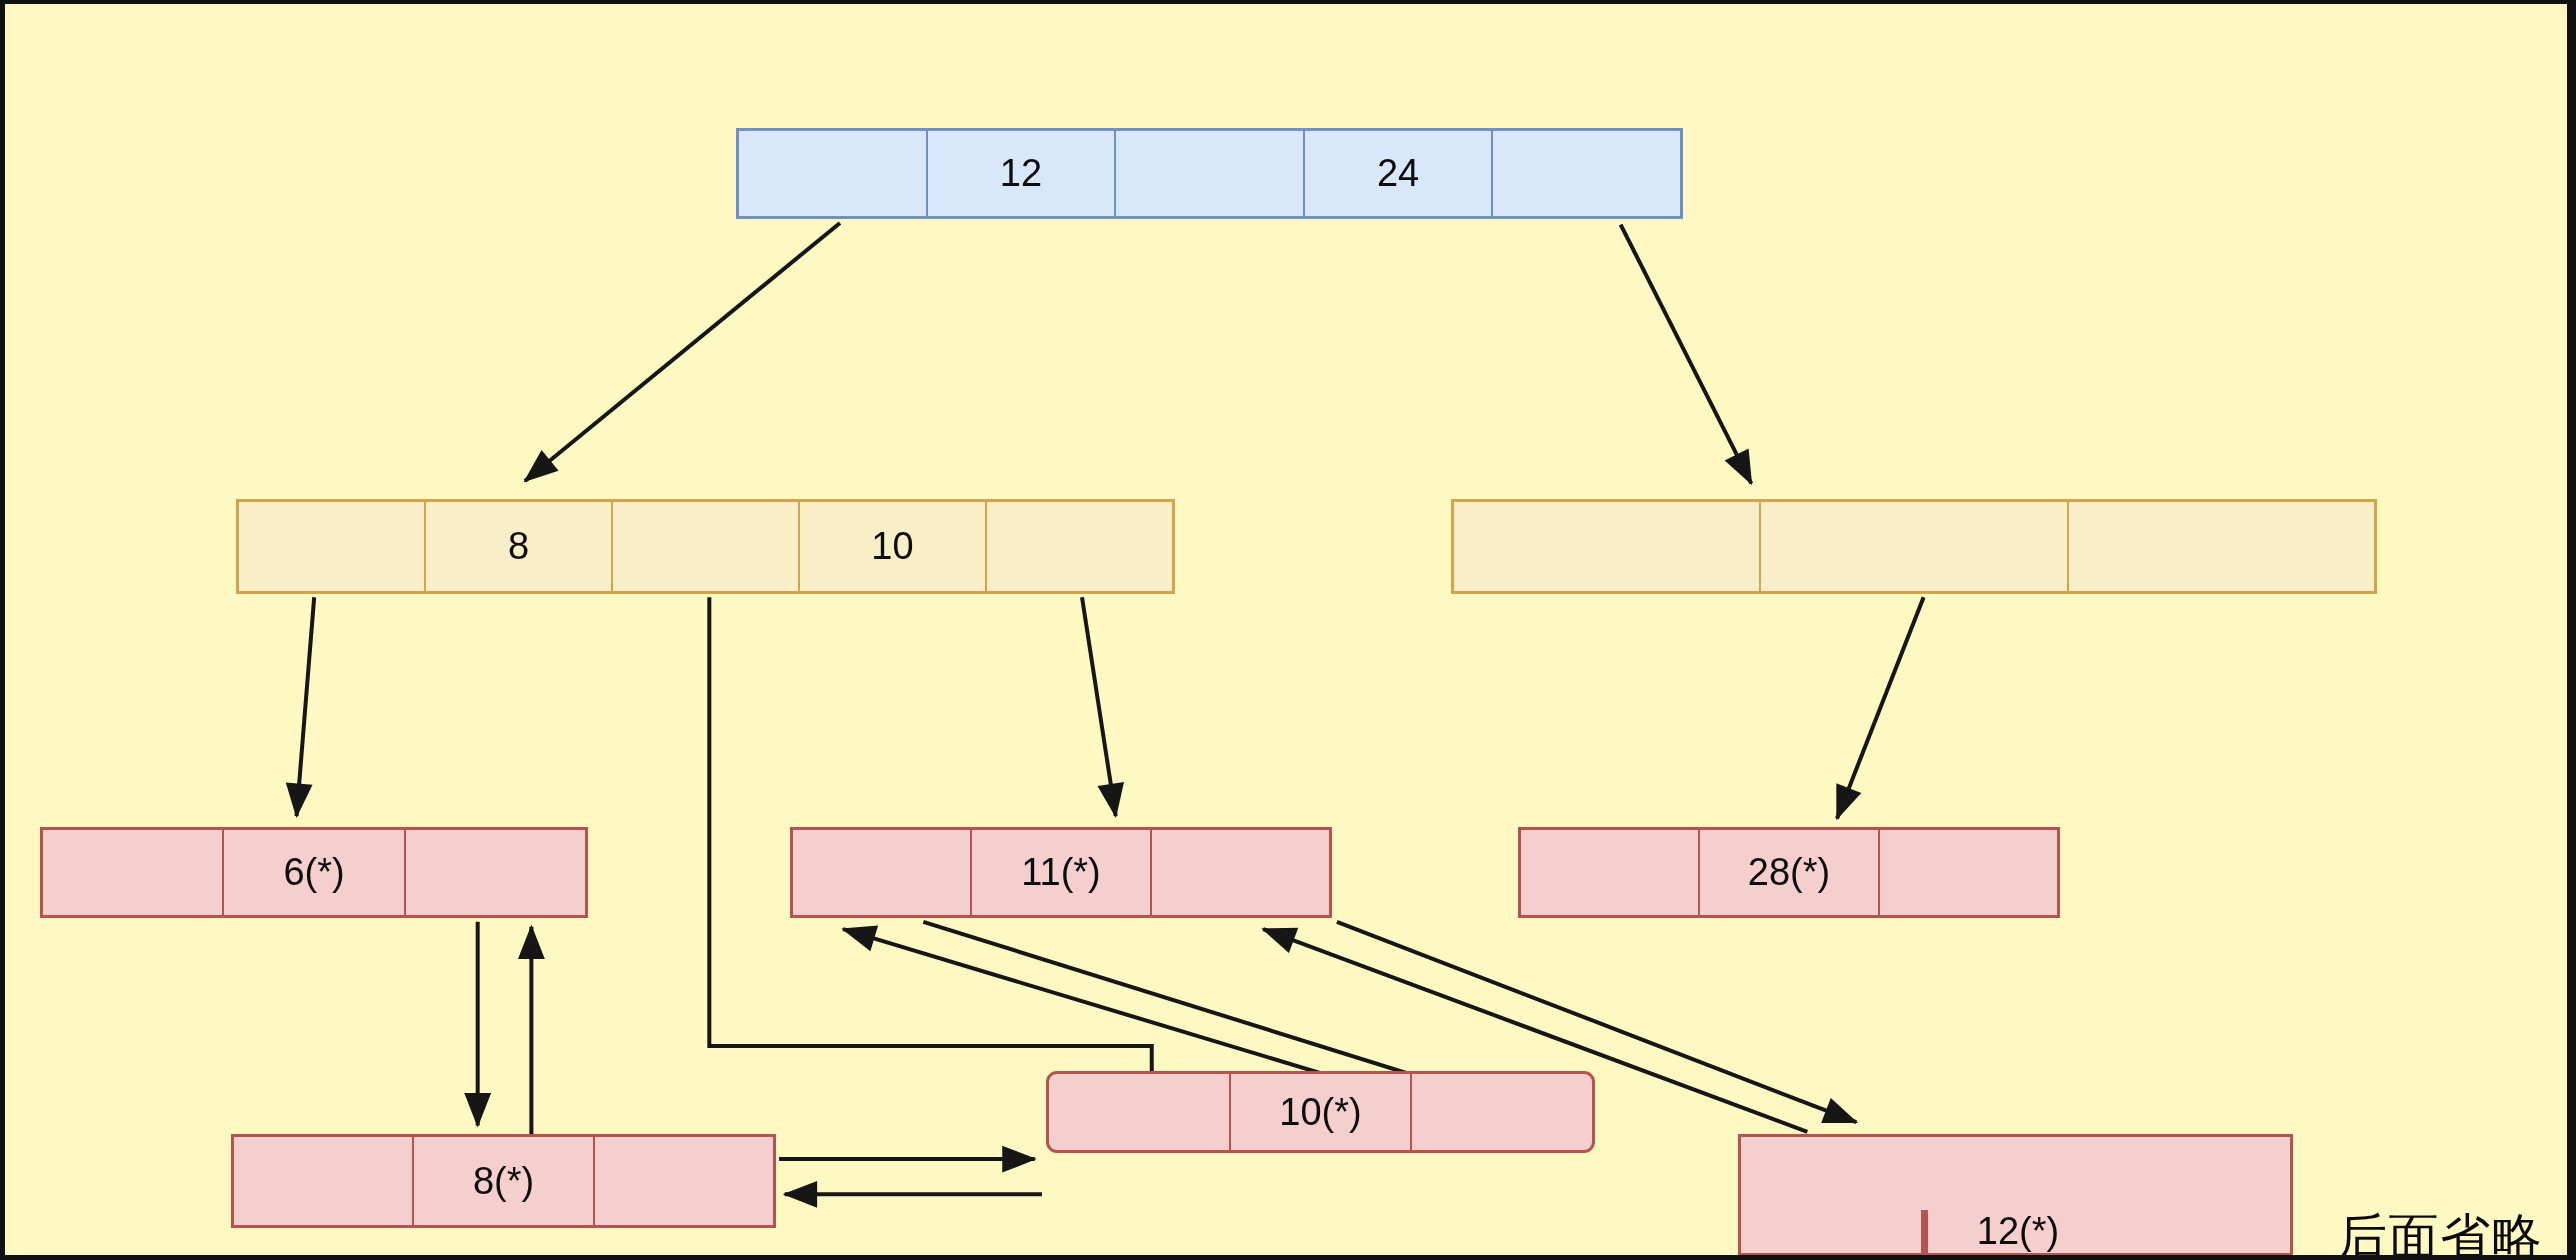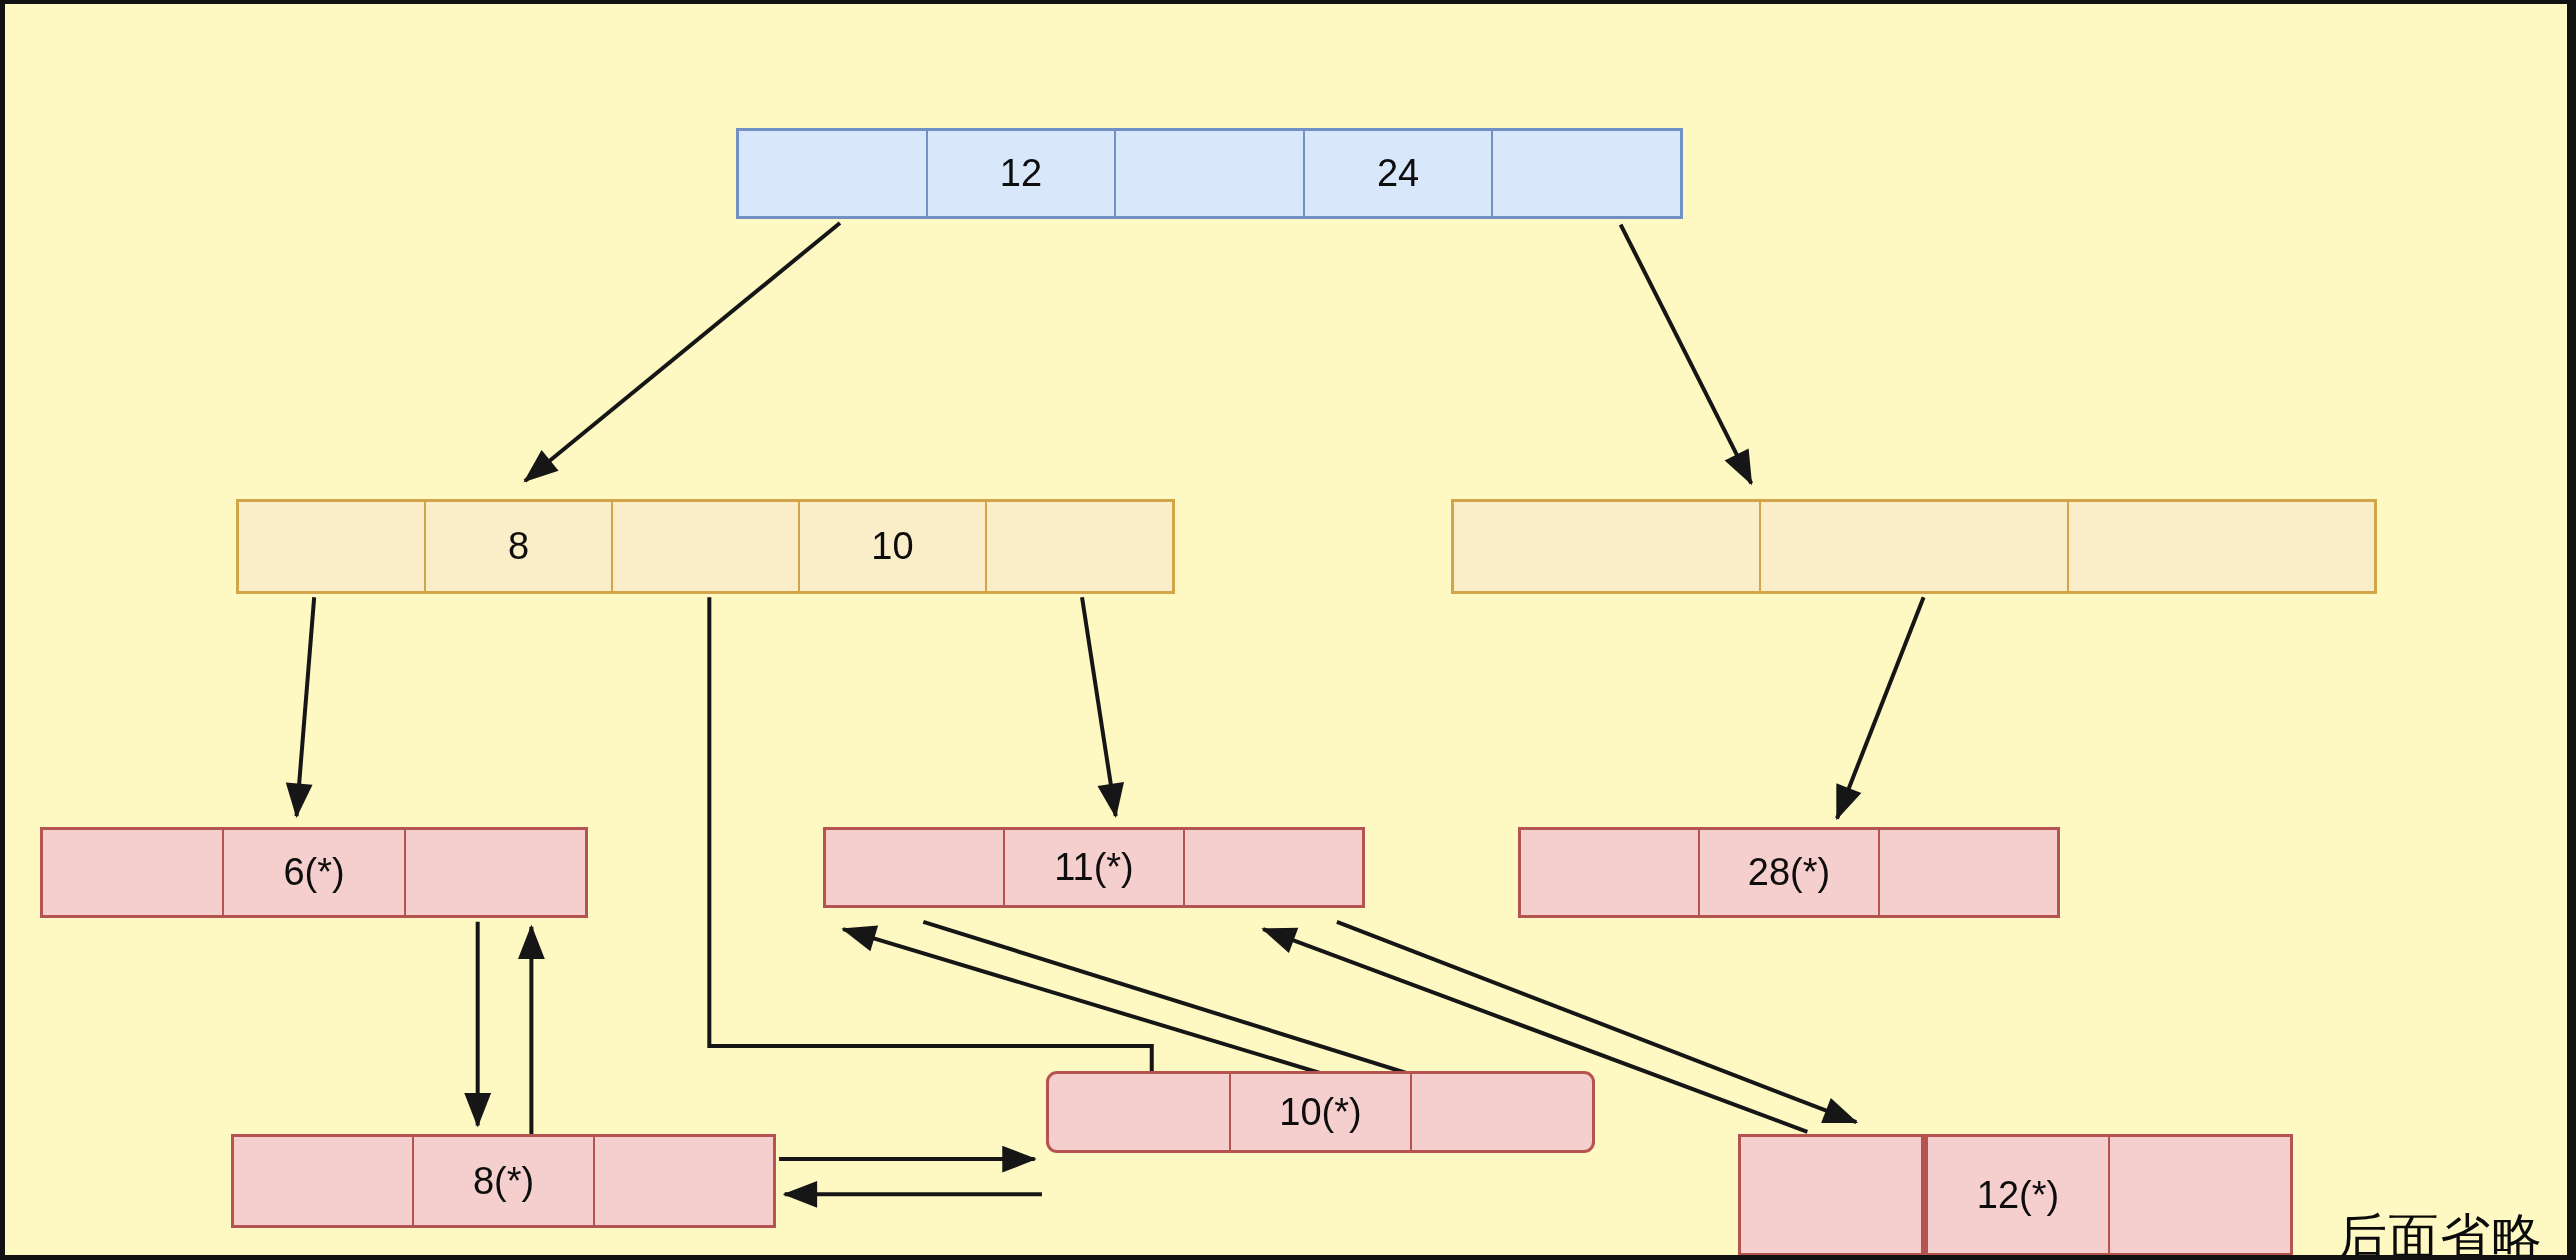--- a/index.html
+++ b/index.html
@@ -74,41 +74,41 @@
   <div class="node yellow" style="left: 1451px; top: 499px; width: 926px; height: 95px;">
       <div class="cell"></div>
       <div class="cell"></div>
       <div class="cell"></div>
     </div>
   <div class="node pink" style="left: 40px; top: 827px; width: 548px; height: 91px;">
       <div class="cell"></div>
       <div class="cell">6(*)</div>
       <div class="cell"></div>
     </div>
-  <div class="node pink" style="left: 823px; top: 827px; width: 542px; height: 81px; justify-content: space-between;">
+  <div class="node pink" style="left: 790px; top: 827px; width: 542px; height: 91px; justify-content: space-between;">
       <div class="cell"></div>
       <div class="cell">11(*)</div>
       <div class="cell"></div>
     </div>
   <div class="node pink" style="left: 1518px; top: 827px; width: 542px; height: 91px;">
       <div class="cell"></div>
       <div class="cell">28(*)</div>
       <div class="cell"></div>
     </div>
   <div class="node pink" style="left: 231px; top: 1134px; width: 545px; height: 94px;">
       <div class="cell"></div>
       <div class="cell">8(*)</div>
       <div class="cell"></div>
     </div>
   <div class="node pink" style="left: 1046px; top: 1071px; width: 549px; height: 82px; border-radius: 11px;">
       <div class="cell"></div>
       <div class="cell">10(*)</div>
       <div class="cell"></div>
     </div>
-  <div class="node pink" style="left: 1738px; top: 1134px; width: 555px; height: 122px;">
+  <div class="node pink" style="left: 1738px; top: 1134px; width: 555px; height: 122px; align-items: flex-end;">
       <div class="cell"></div>
       <div class="cell thick-left">12(*)</div>
       <div class="cell"></div>
     </div>
 
   <div class="note-label" style="left:2337px;top:1204px;">后面省略</div>
 
   <div class="frame-bar frame-top"></div>
   <div class="frame-bar frame-left"></div>
   <div class="frame-bar frame-right"></div>

